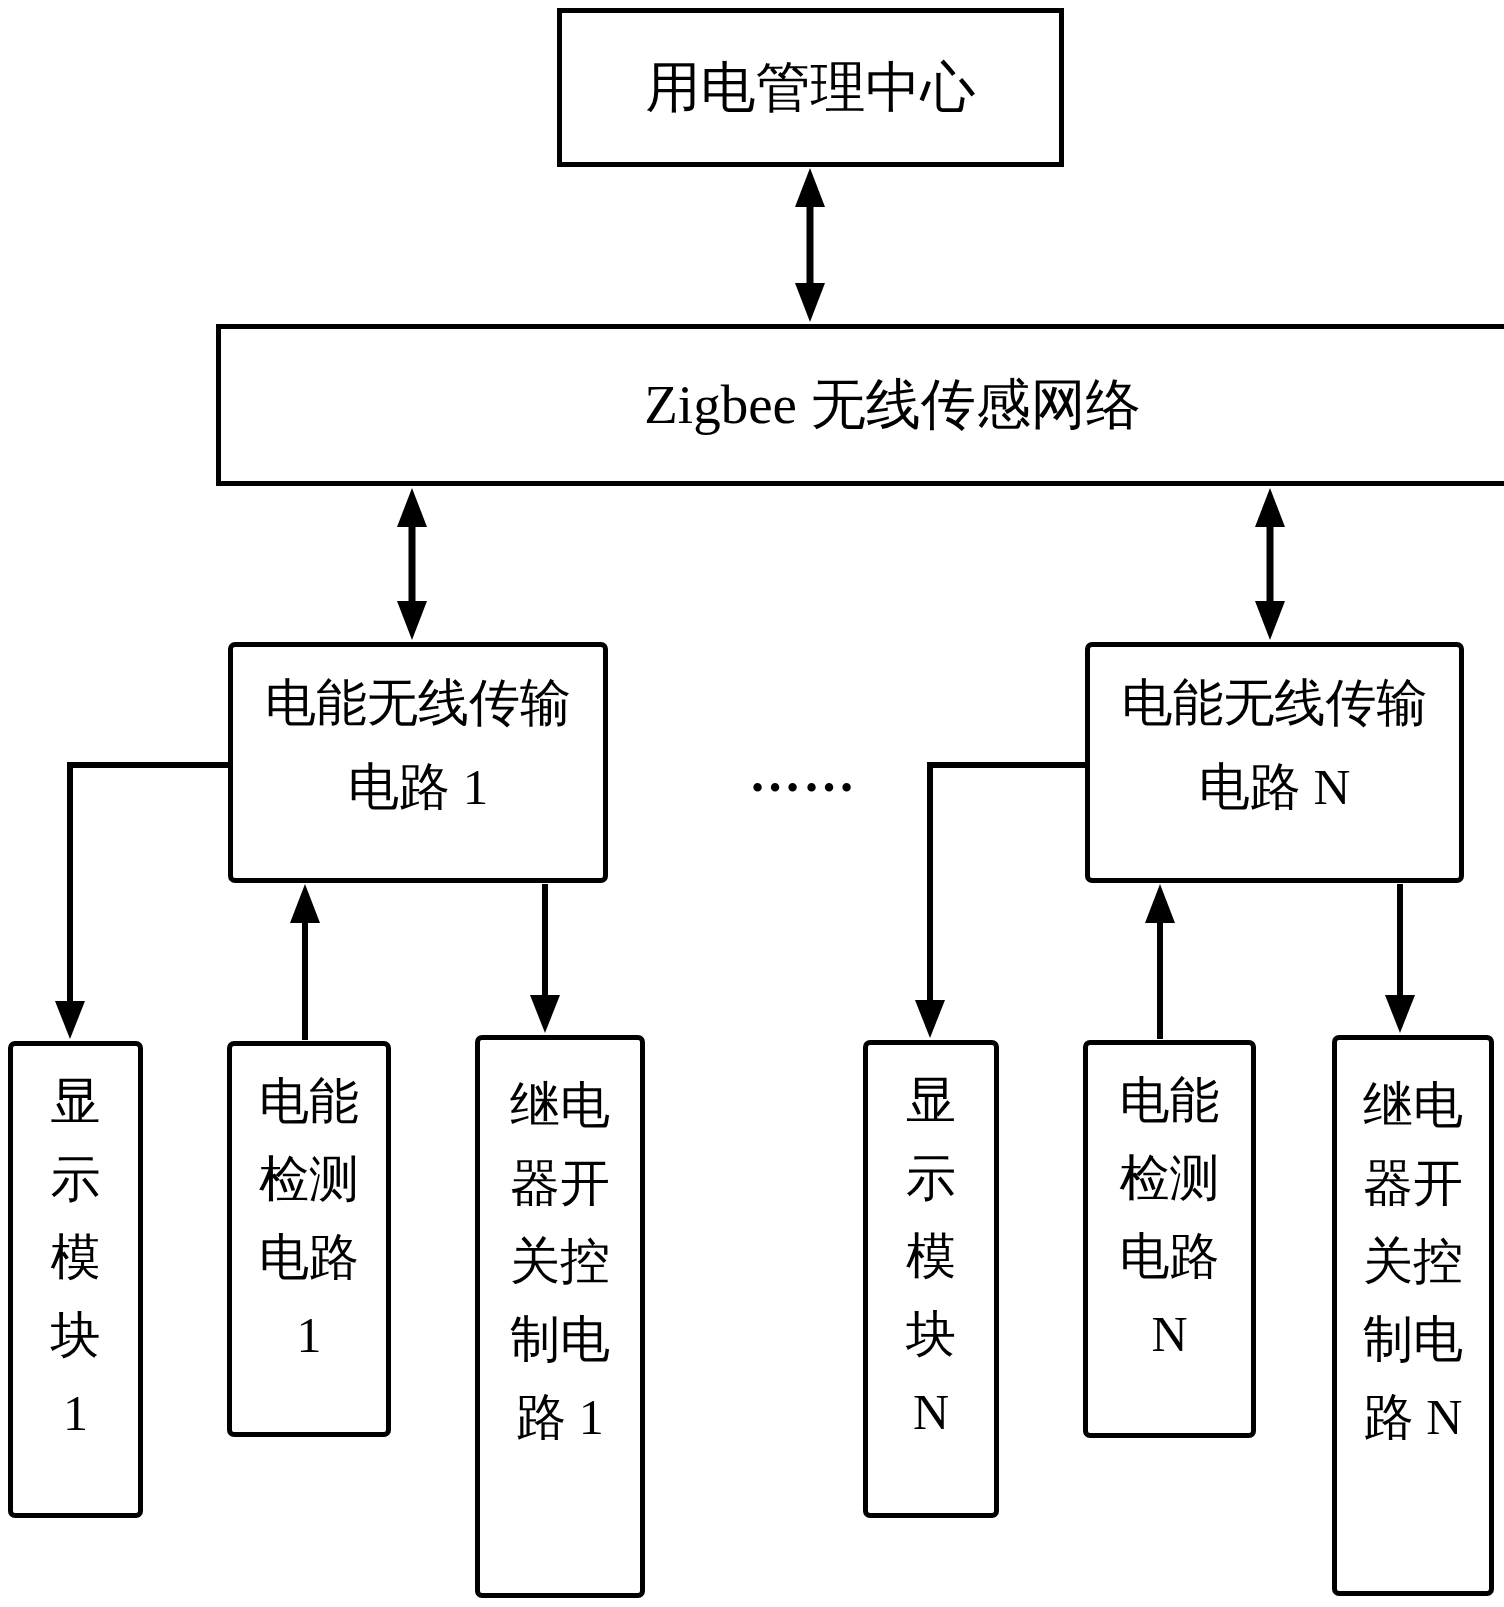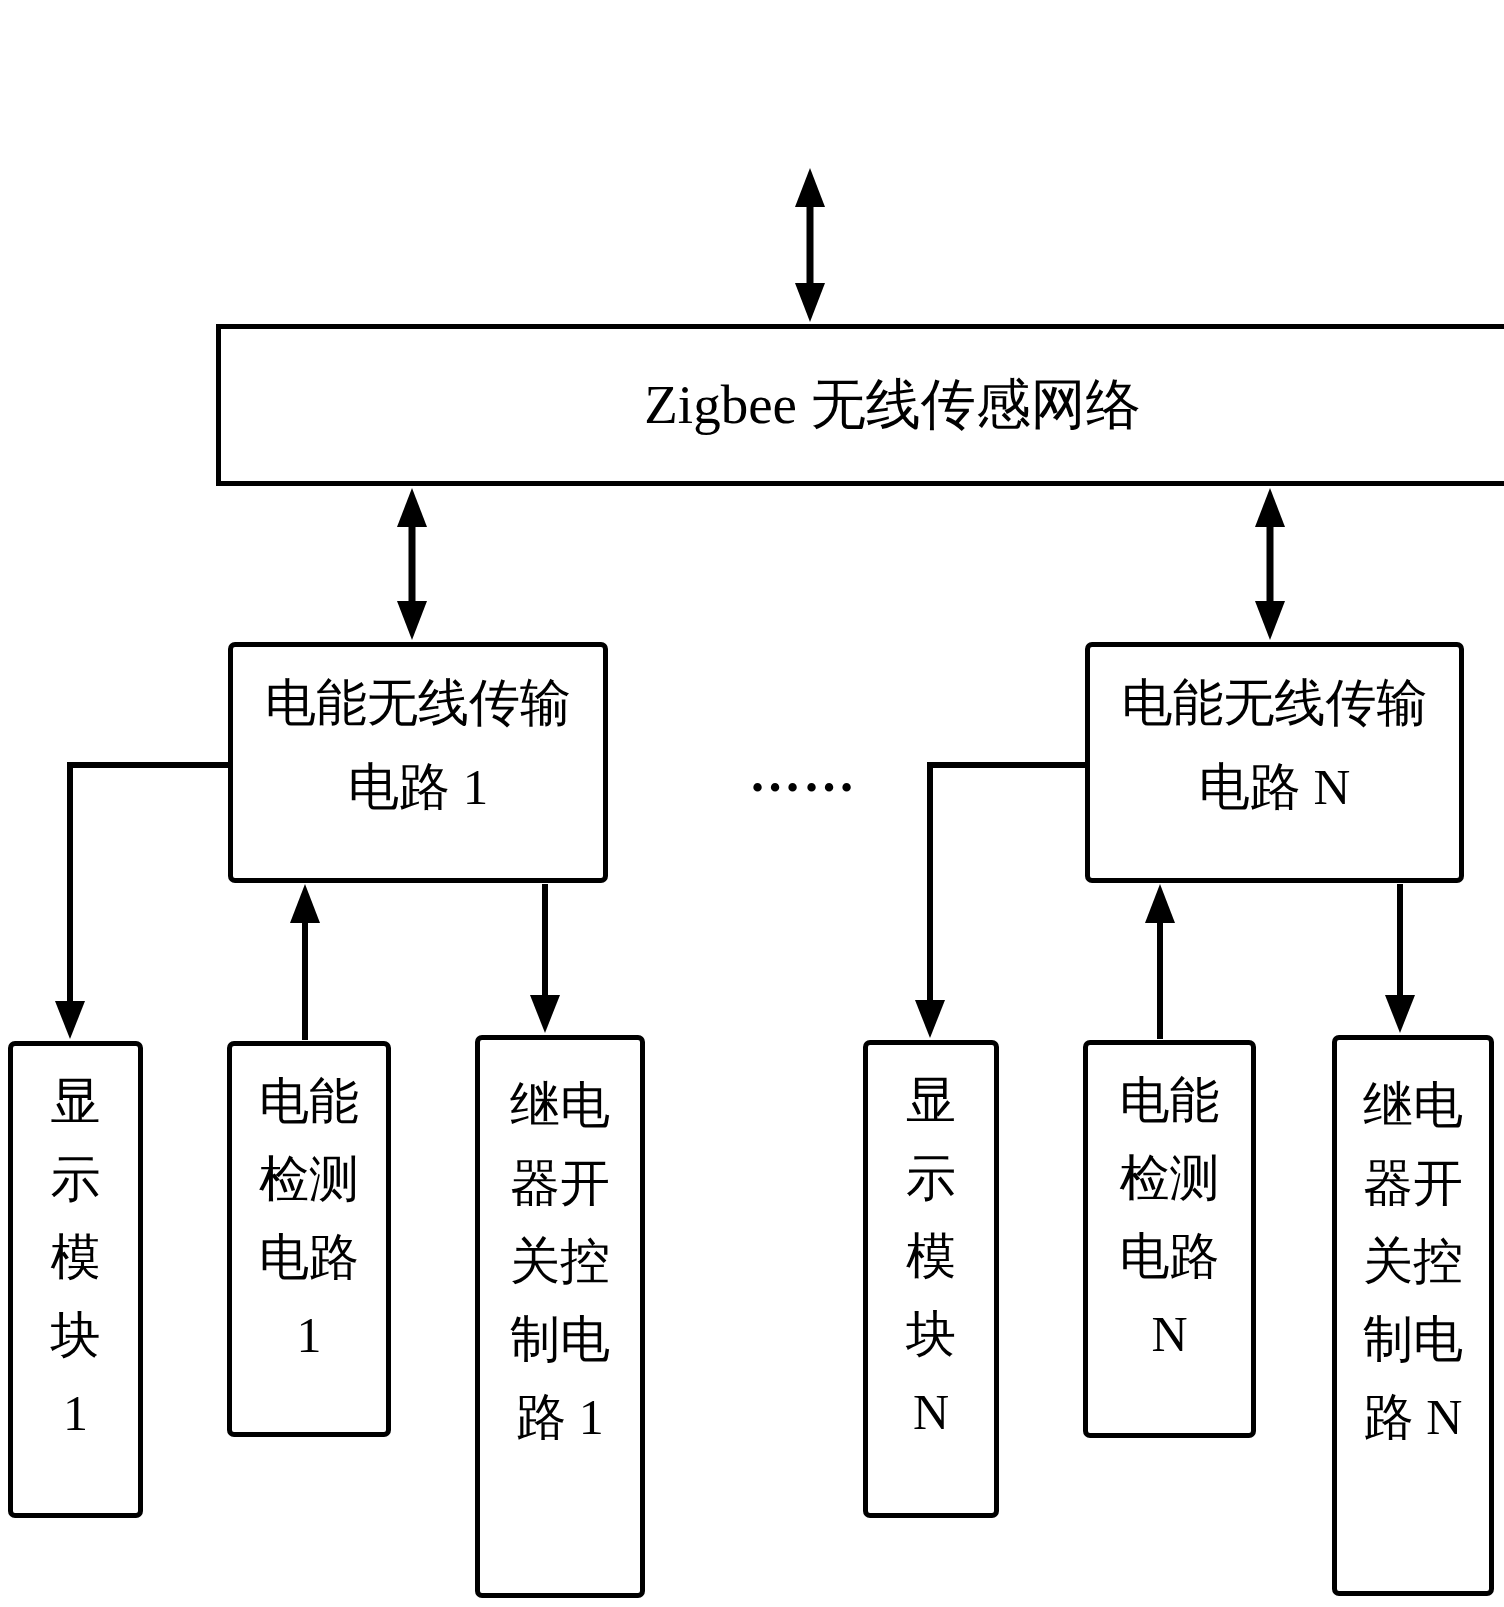--- a/index.html
+++ b/index.html
@@ -64,20 +64,21 @@
     pointer-events: none;
   }
   svg .ln { stroke: #000; fill: none; }
   svg .hd { fill: #000; stroke: none; }
 </style>
 </head>
 <body>
 
 <div id="canvas">
 
+  <div class="box title center-v">用电管理中心</div>
 
   <div class="box zigbee center-v">Zigbee 无线传感网络</div>
 
   <div class="box branch1 top-v">电能无线传输
 电路 1</div>
 
   <div class="box branchN top-v">电能无线传输
 电路 N</div>
 
   <div class="dots">……</div>

